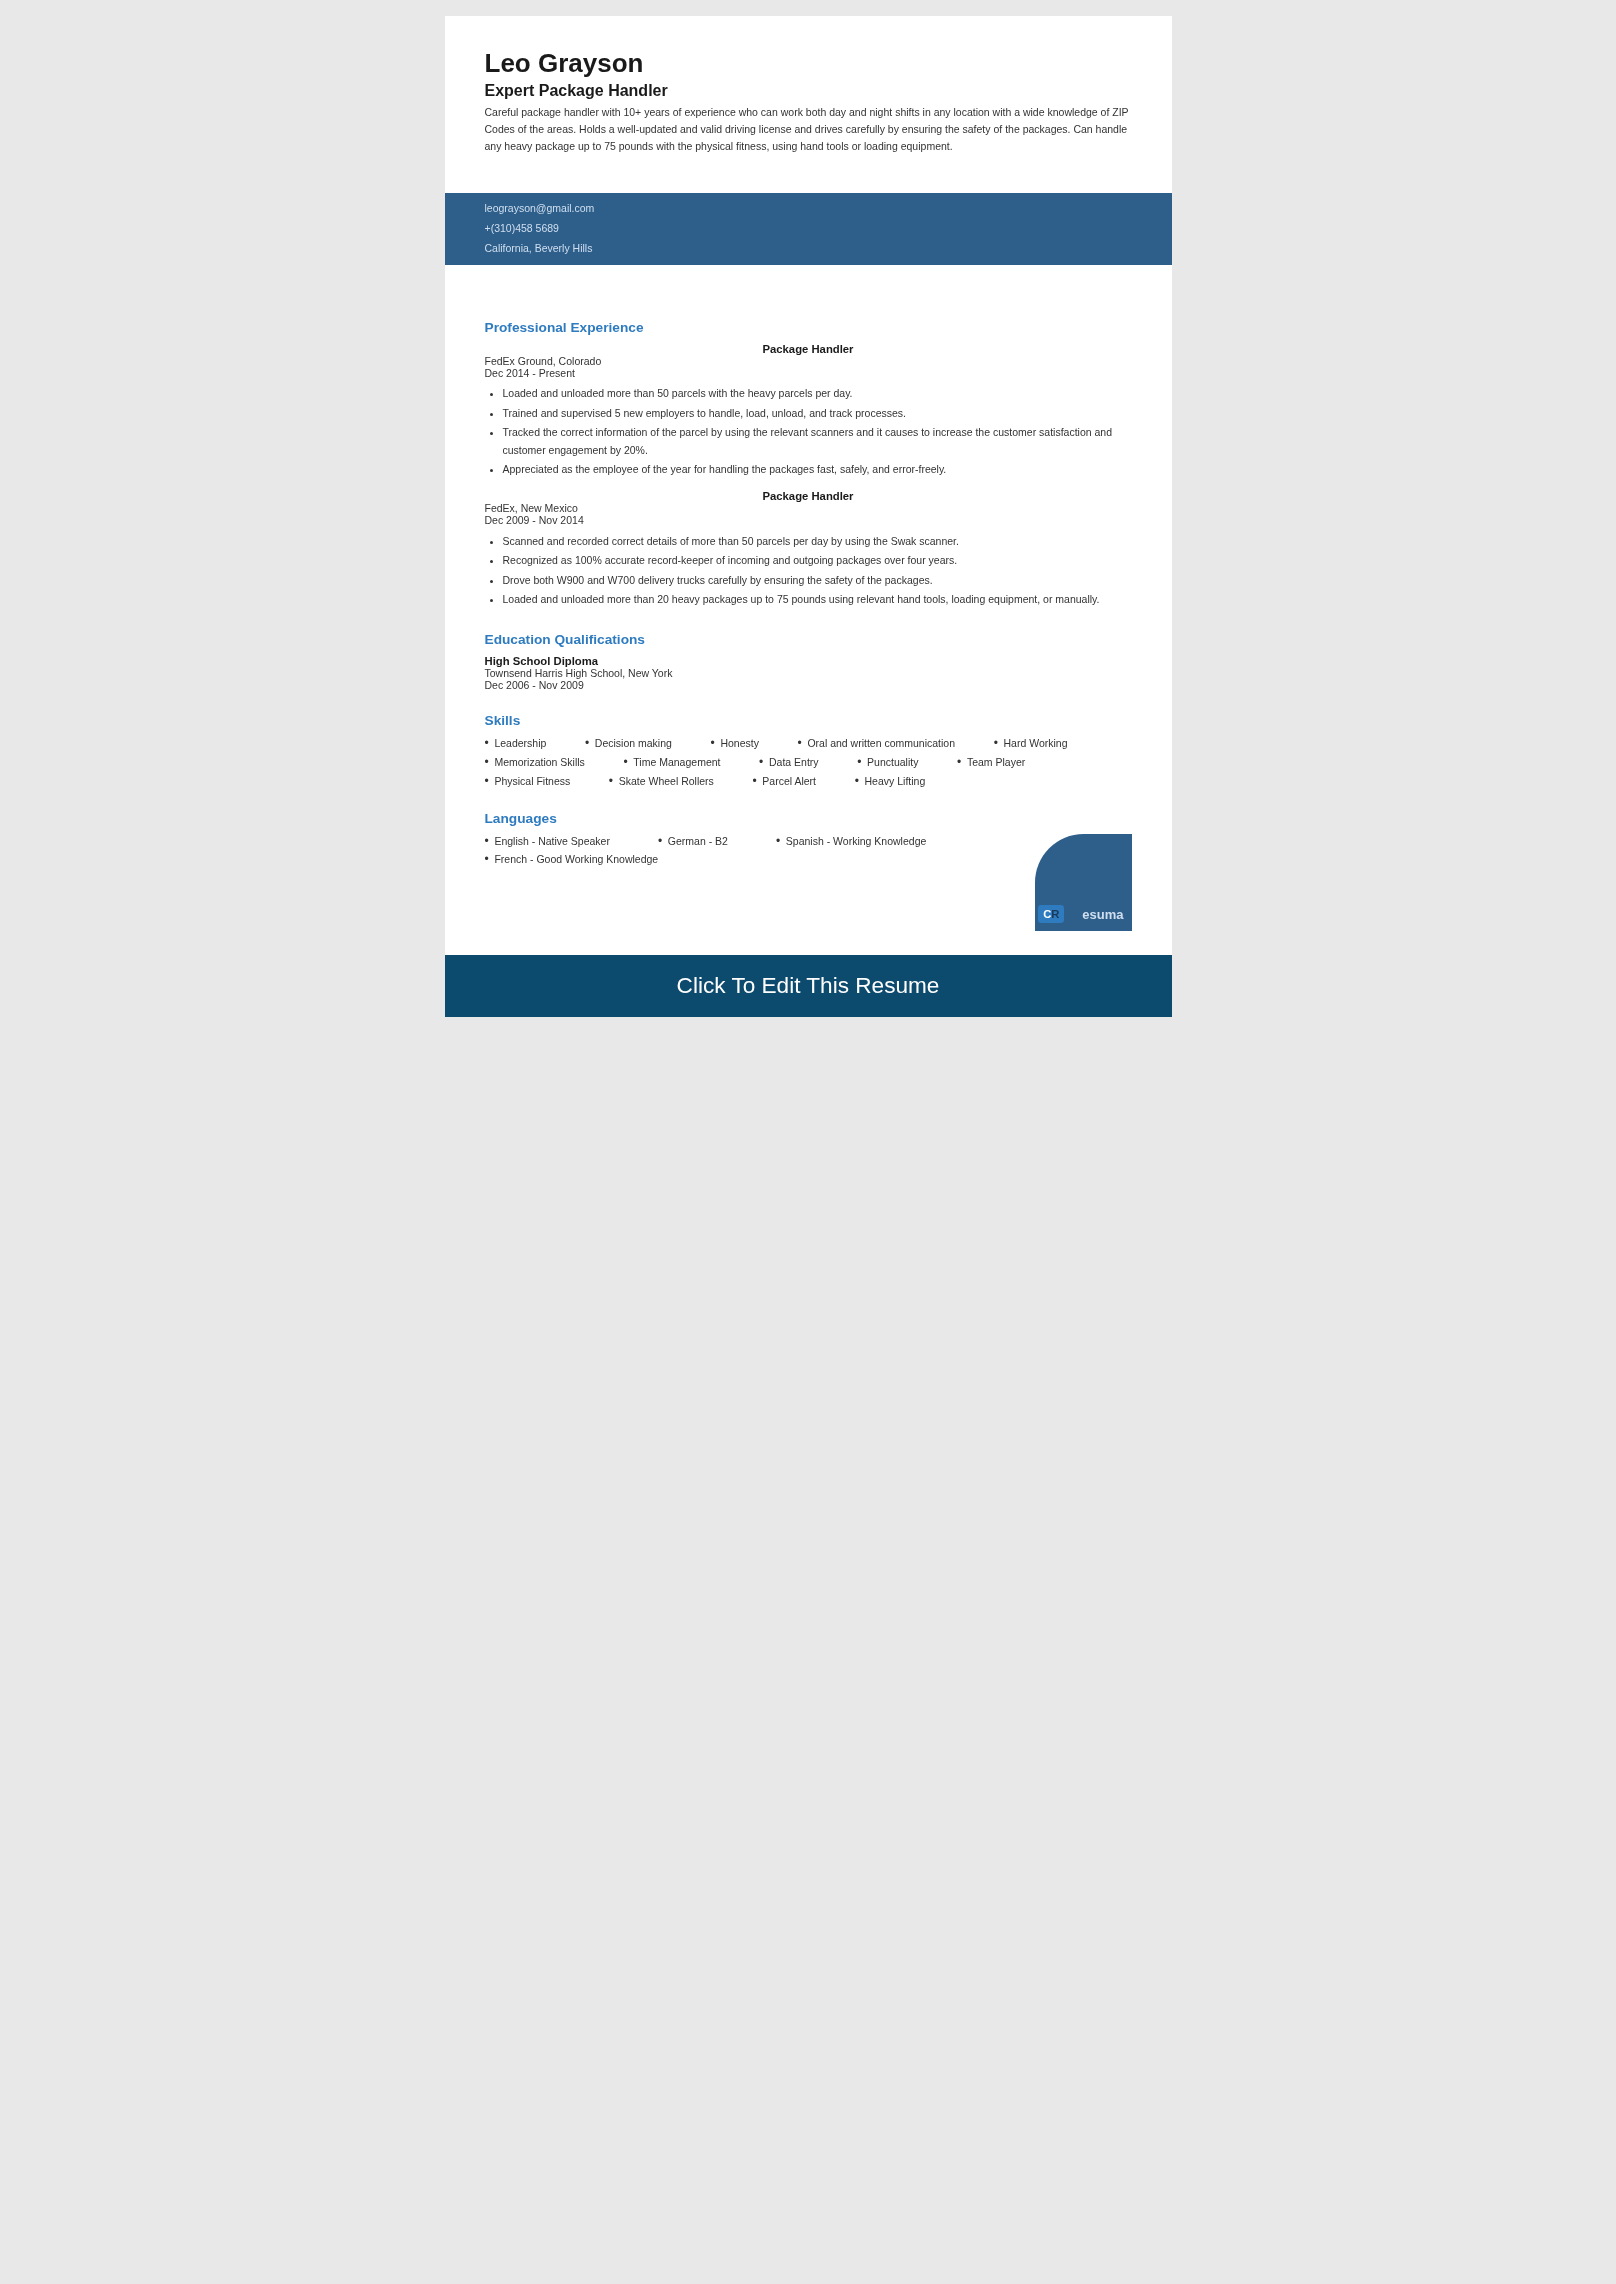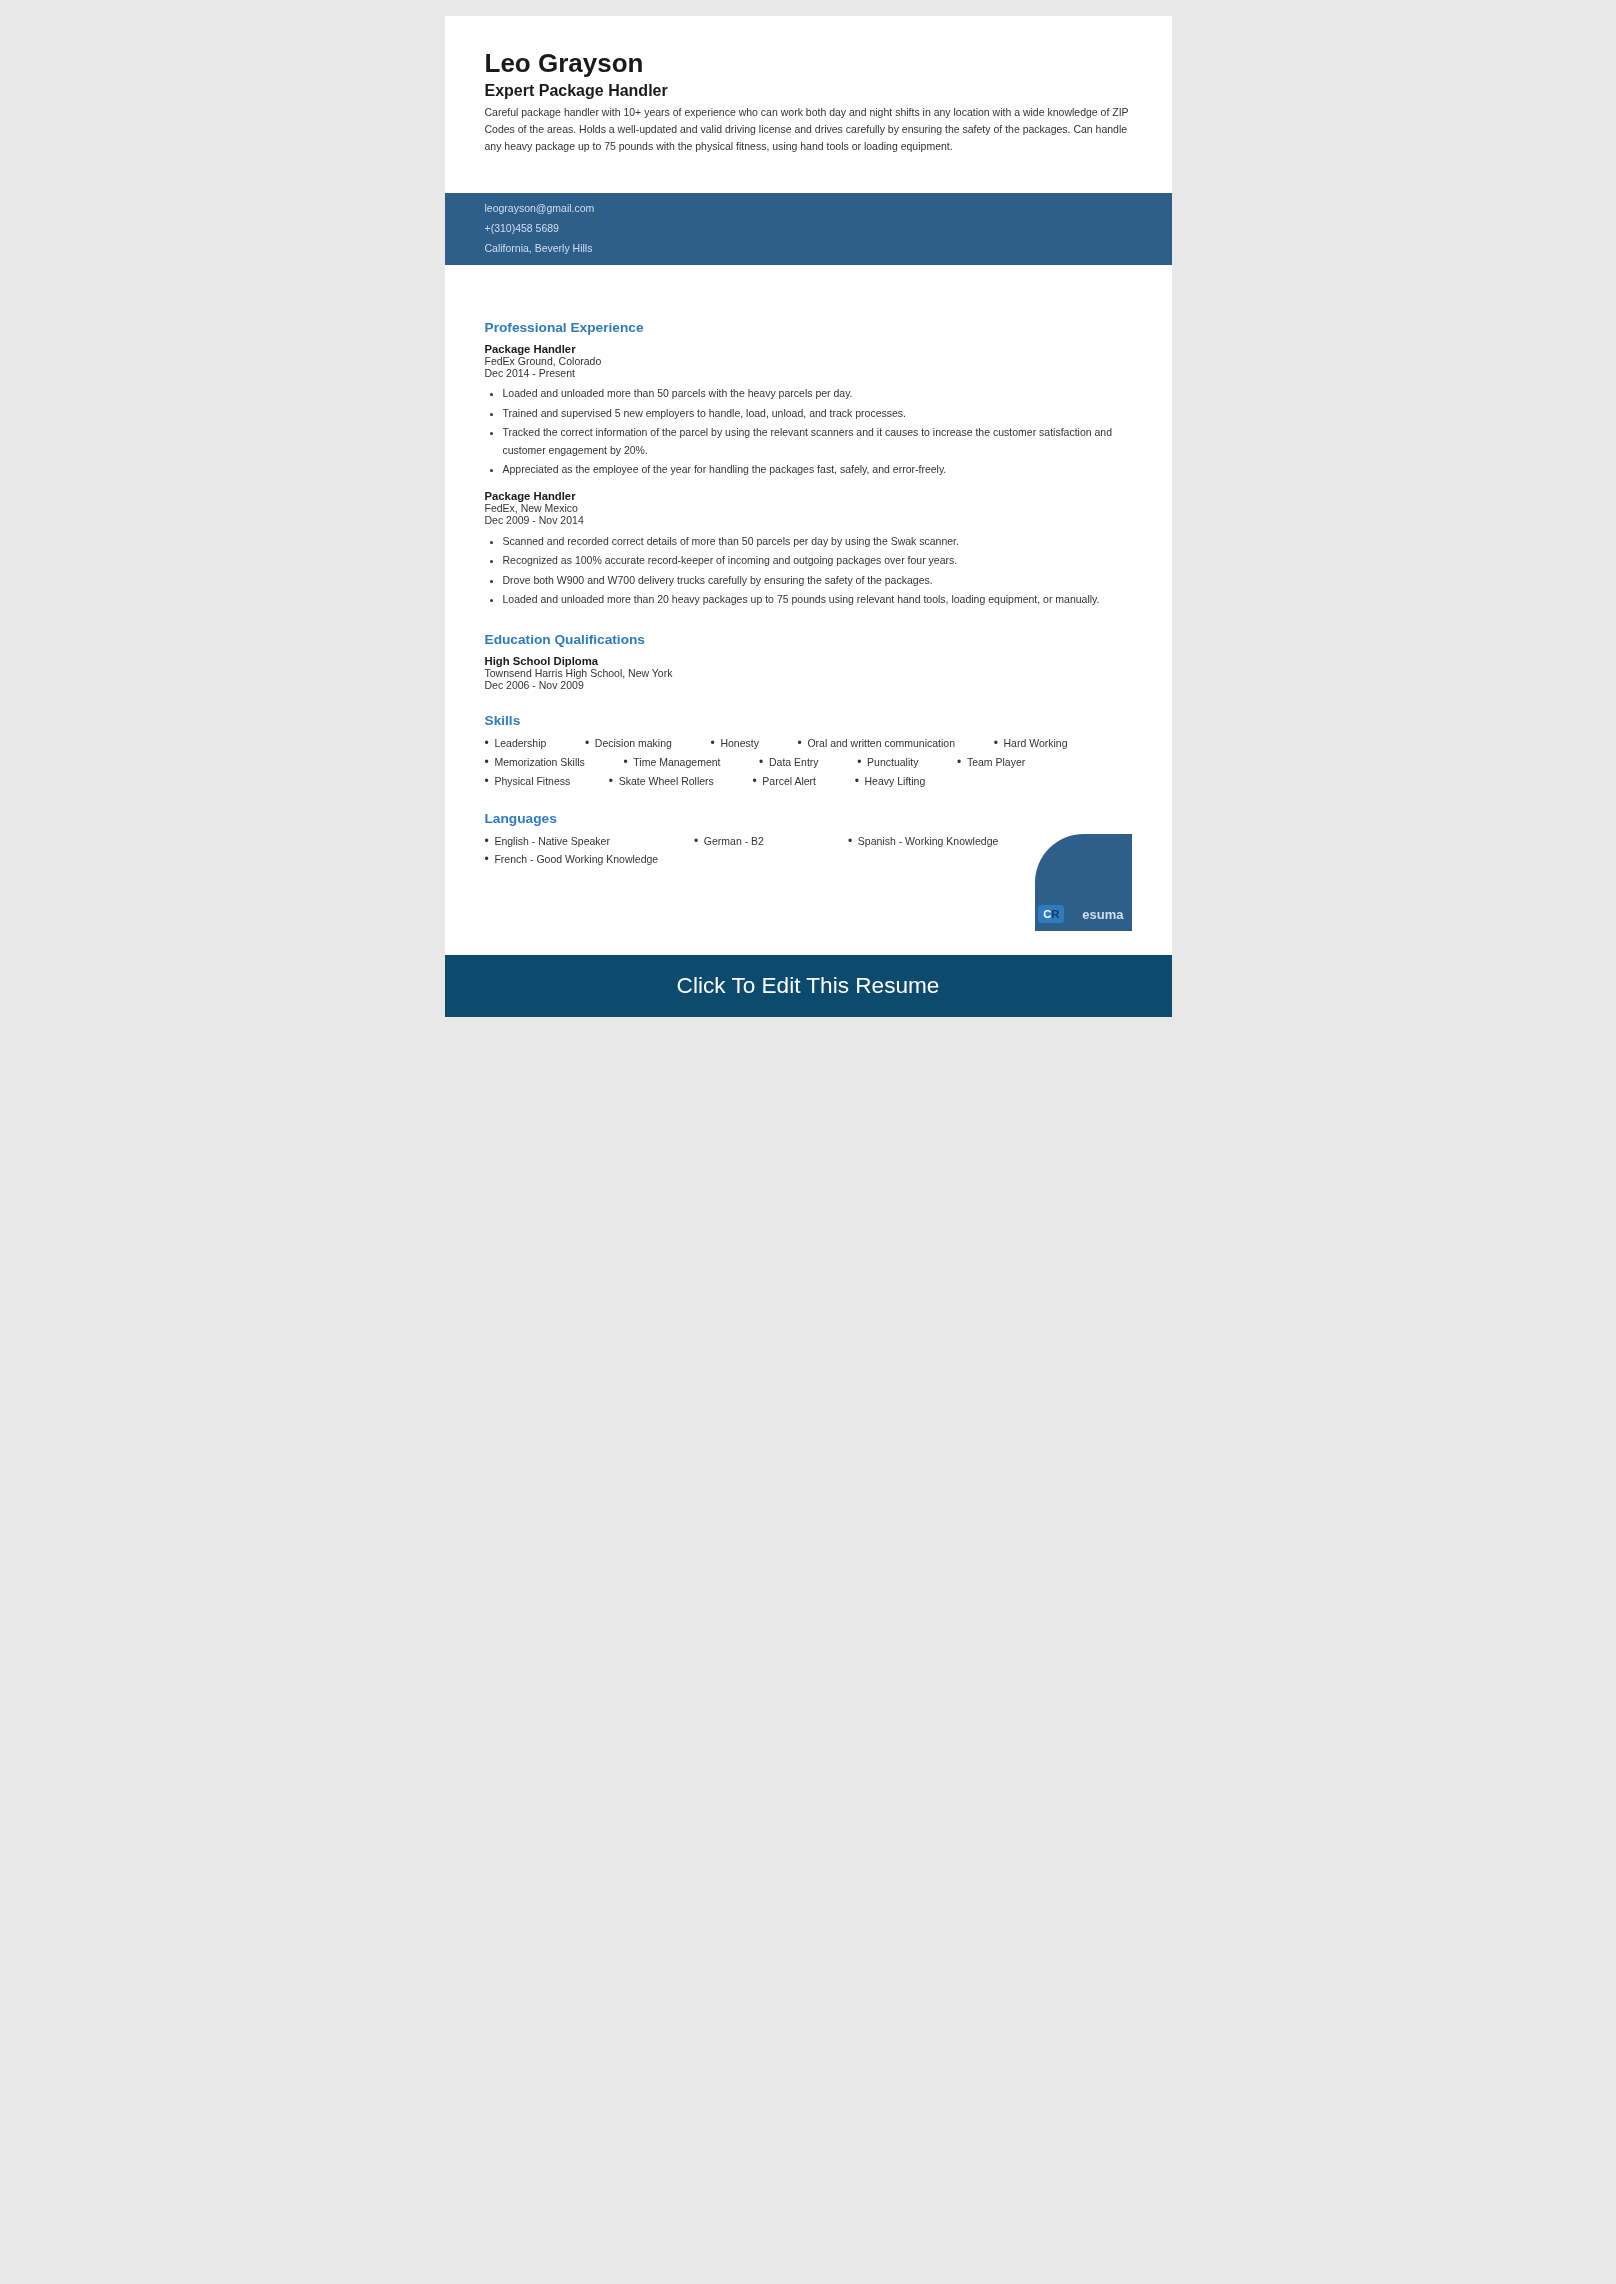--- a/index.html
+++ b/index.html
@@ -54,20 +54,21 @@
       font-weight: bold;
       color: #2e7bbf;
       border-bottom: none;
       margin-bottom: 8px;
     }
     .job-title {
       font-size: 11.3px;
       font-weight: bold;
       color: #1a1a1a;
       margin-top: 8px;
+      text-align: center;
     }
     .job-company {
       font-size: 10.5px;
       color: #333;
     }
     .job-date {
       font-size: 10.5px;
       color: #333;
       margin-bottom: 6.5px;
     }
@@ -106,21 +107,20 @@
     }
     .lang-grid {
       font-size: 10.5px;
       color: #333;
     }
     .lang-row {
       display: flex;
       align-items: baseline;
       margin-bottom: 4.8px;
       flex-wrap: wrap;
-      gap: 36px;
     }
     .lang-item {
       display: flex;
       align-items: center;
       margin-right: 48px;
       white-space: nowrap;
     }
     .lang-item::before {
       content: "•";
       color: #333;

